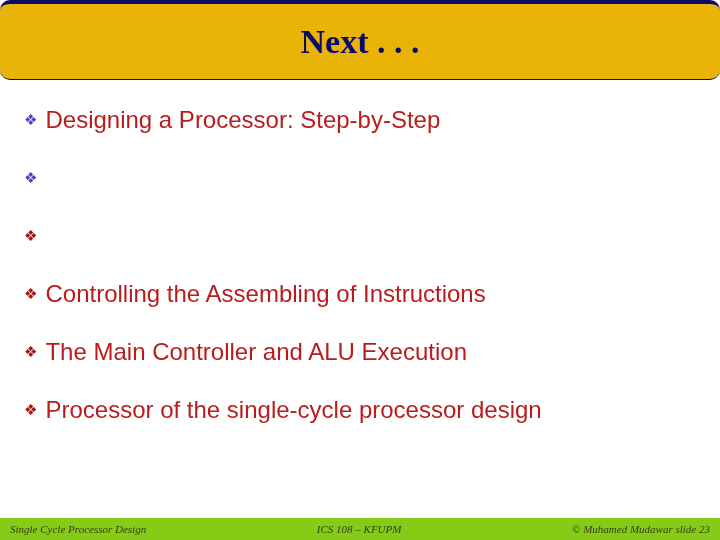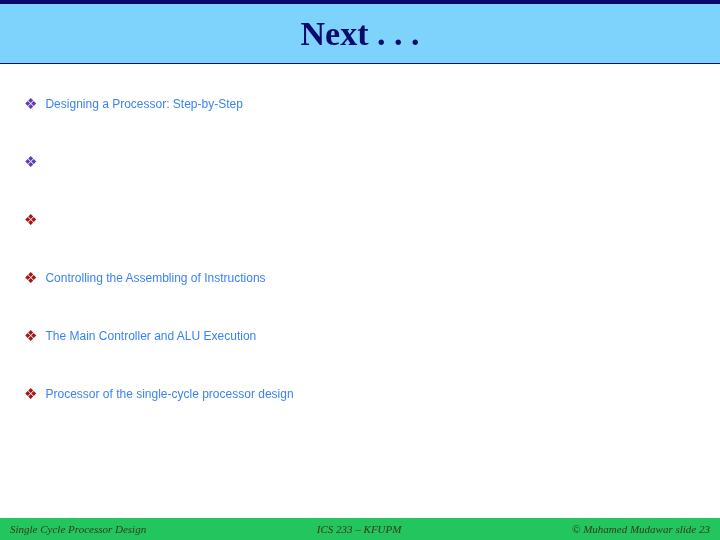--- a/index.html
+++ b/index.html
@@ -6,27 +6,28 @@
   body {
     width: 720px;
     height: 540px;
     background: #ffffff;
     font-family: Arial, "Helvetica Neue", sans-serif;
     position: relative;
     overflow: hidden;
   }
   .title-bar {
     width: 100%;
-    height: 64px;
-    background: #7dd3fc;
+    height: 80px;
+    background: #eab308;
     border-top: 4px solid #0a0a6b;
     border-bottom: 1px solid #0a0a6b;
     display: flex;
     align-items: center;
     justify-content: center;
+    border-radius: 10px;
   }
   .title-text {
     font-family: "Comic Sans MS", "Comic Sans", cursive;
     font-size: 34px;
     color: #0a0a6b;
     font-weight: 600;
   }
   .content {
     padding: 28px 24px 0 24px;
   }
@@ -39,31 +40,31 @@
     color: #a01818;
     font-size: 15px;
     line-height: 24px;
     margin-right: 8px;
     flex-shrink: 0;
   }
   .bullet-icon.done {
     color: #5f3eb3;
   }
   .bullet-text {
-    font-size: 12px;
-    color: #3b82f6;
+    font-size: 24px;
+    color: #b91c1c;
     line-height: 24px;
   }
   .footer {
     position: absolute;
     left: 0;
     bottom: 0;
     width: 100%;
     height: 22px;
-    background: #22c55e;
+    background: #84cc16;
     display: flex;
     align-items: center;
     justify-content: space-between;
     padding: 0 10px;
     font-family: "Times New Roman", serif;
     font-style: italic;
     font-size: 11px;
     color: #3a3a1a;
   }
   .footer-left { text-align: left; }
@@ -97,15 +98,15 @@
     <span class="bullet-text">The Main Controller and ALU Execution</span>
   </div>
   <div class="bullet-row">
     <span class="bullet-icon">❖</span>
     <span class="bullet-text">Processor of the single-cycle processor design</span>
   </div>
 </div>
 
 <div class="footer">
   <span class="footer-left">Single Cycle Processor Design</span>
-  <span class="footer-center">ICS 233 – KFUPM</span>
+  <span class="footer-center">ICS 108 – KFUPM</span>
   <span class="footer-right">© Muhamed Mudawar  slide 23</span>
 </div>
 
 </body></html>

